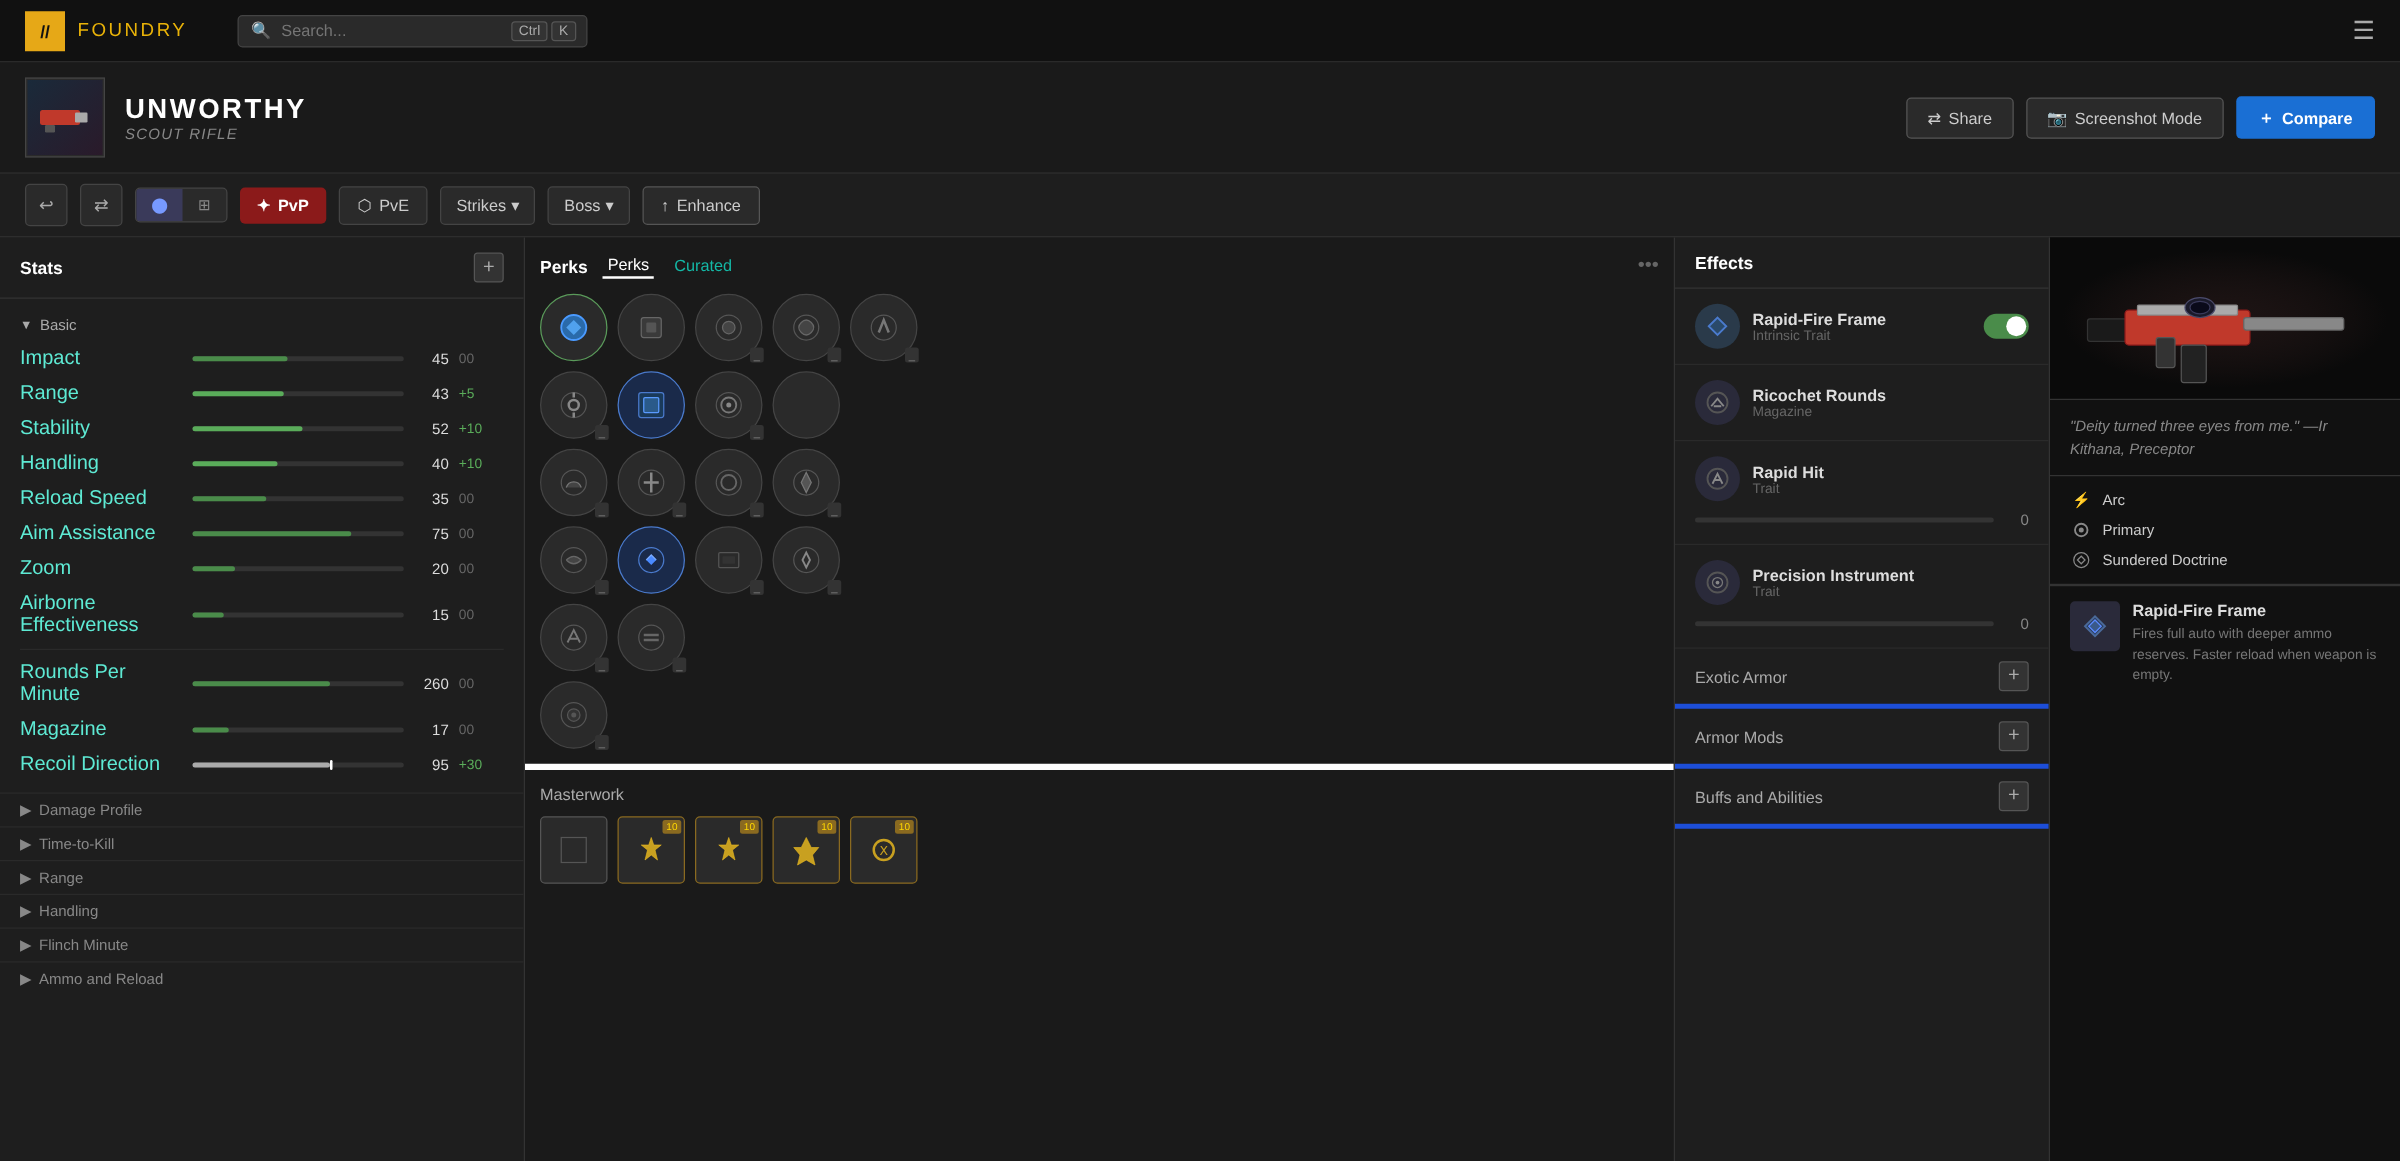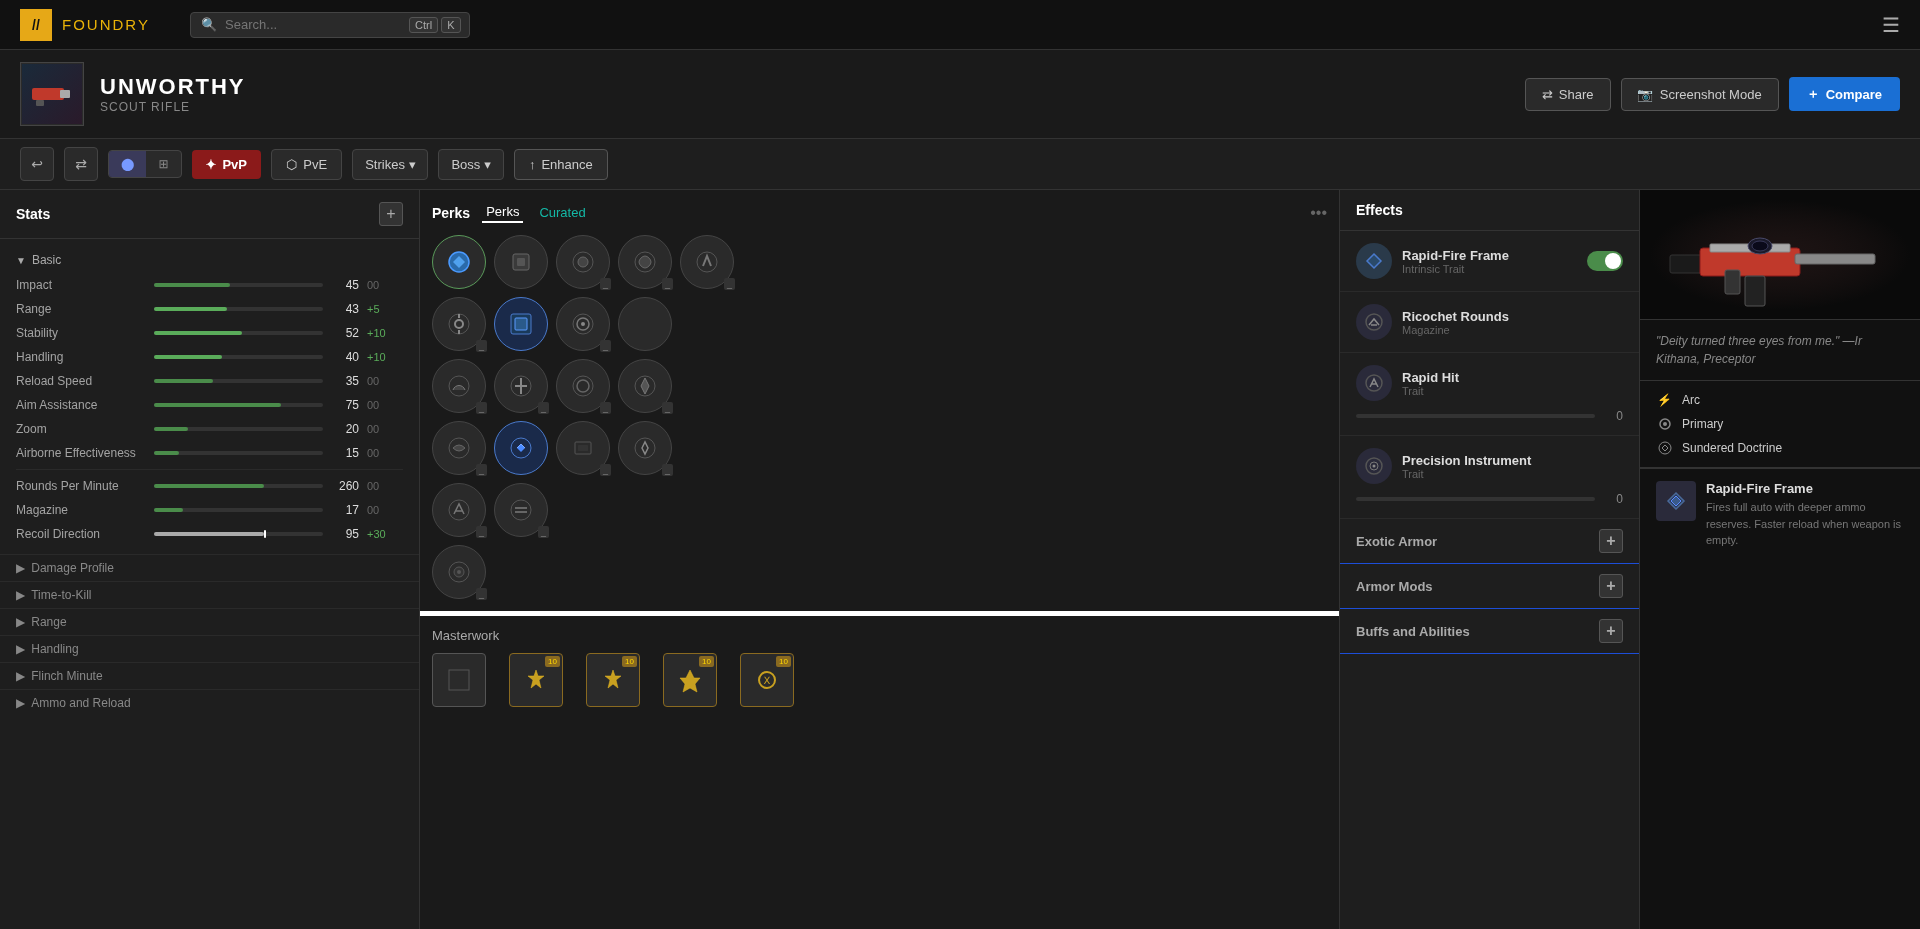--- a/index.html
+++ b/index.html
@@ -102,20 +102,21 @@
     .weapon-name {
       font-size: 22px;
       font-weight: 700;
       color: #fff;
       letter-spacing: 2px;
     }
     .weapon-type {
       font-size: 12px;
       color: #888;
       letter-spacing: 1px;
+      font-style: italic;
     }
     .header-actions {
       display: flex;
       align-items: center;
       gap: 10px;
       margin-left: auto;
     }
     .btn-share {
       background: #2a2a2a;
       border: 1px solid #555;
@@ -278,22 +279,22 @@
     }
     .section-toggle .arrow { font-size: 10px; }
     .stat-row {
       display: flex;
       align-items: center;
       padding: 5px 16px;
       gap: 8px;
     }
     .stat-label {
       width: 130px;
-      font-size: 12px;
-      color: #a3a3a3;
+      font-size: 16px;
+      color: #5eead4;
       flex-shrink: 0;
     }
     .stat-bar-container {
       flex: 1;
       height: 4px;
       background: #333;
       border-radius: 2px;
       position: relative;
     }
     .stat-bar {
@@ -410,21 +411,21 @@
       padding: 12px;
       border-top: 5px solid #ffffff;
     }
     .masterwork-title {
       font-size: 13px;
       color: #aaa;
       margin-bottom: 10px;
     }
     .mw-grid {
       display: flex;
-      gap: 23px;
+      gap: 8px;
     }
     .mw-slot {
       width: 54px; height: 54px;
       background: #2a2a2a;
       border: 1px solid #555;
       border-radius: 4px;
       display: flex; align-items: center; justify-content: center;
       cursor: pointer;
       font-size: 18px;
       position: relative;
@@ -527,23 +528,22 @@
       font-size: 12px;
       color: #888;
       width: 20px;
       text-align: right;
     }
     .effect-add-row {
       padding: 10px 16px;
       display: flex;
       align-items: center;
       justify-content: space-between;
-      border-bottom: 1px solid #1d4ed8;
-      cursor: pointer;
-      font-weight: bold;
+      border-bottom: 4px solid #1d4ed8;
+      cursor: pointer;
     }
     .effect-add-label {
       font-size: 13px;
       color: #aaa;
     }
     .effect-add-btn {
       width: 24px; height: 24px;
       background: #333;
       border: 1px solid #555;
       border-radius: 3px;

